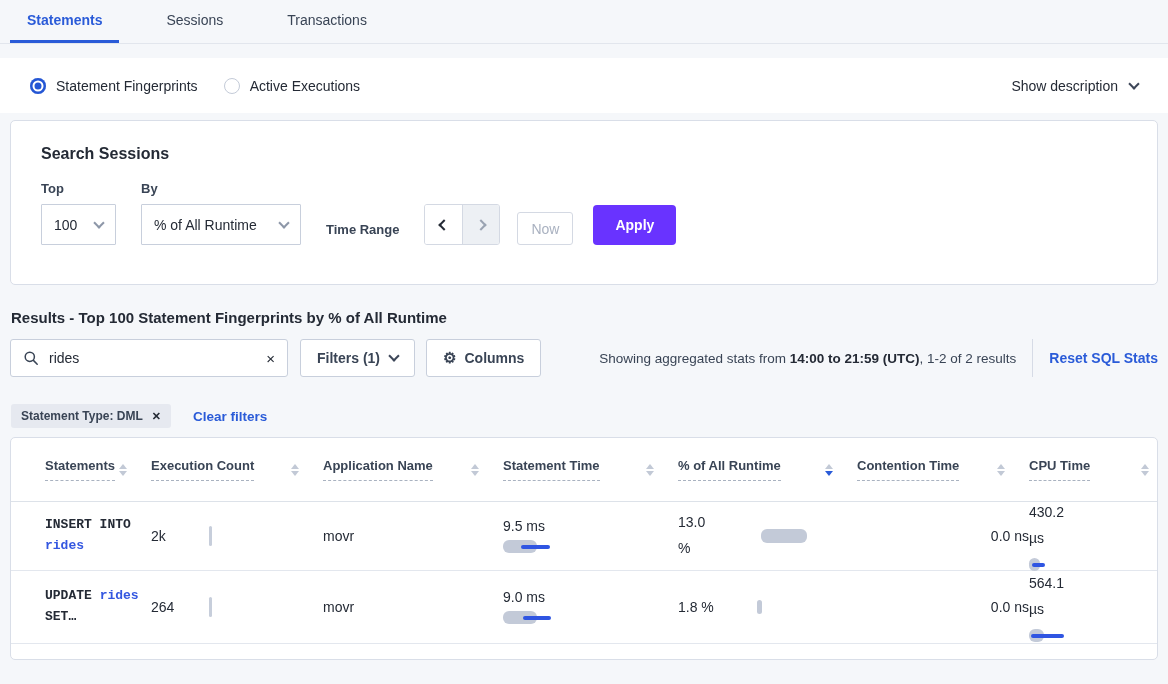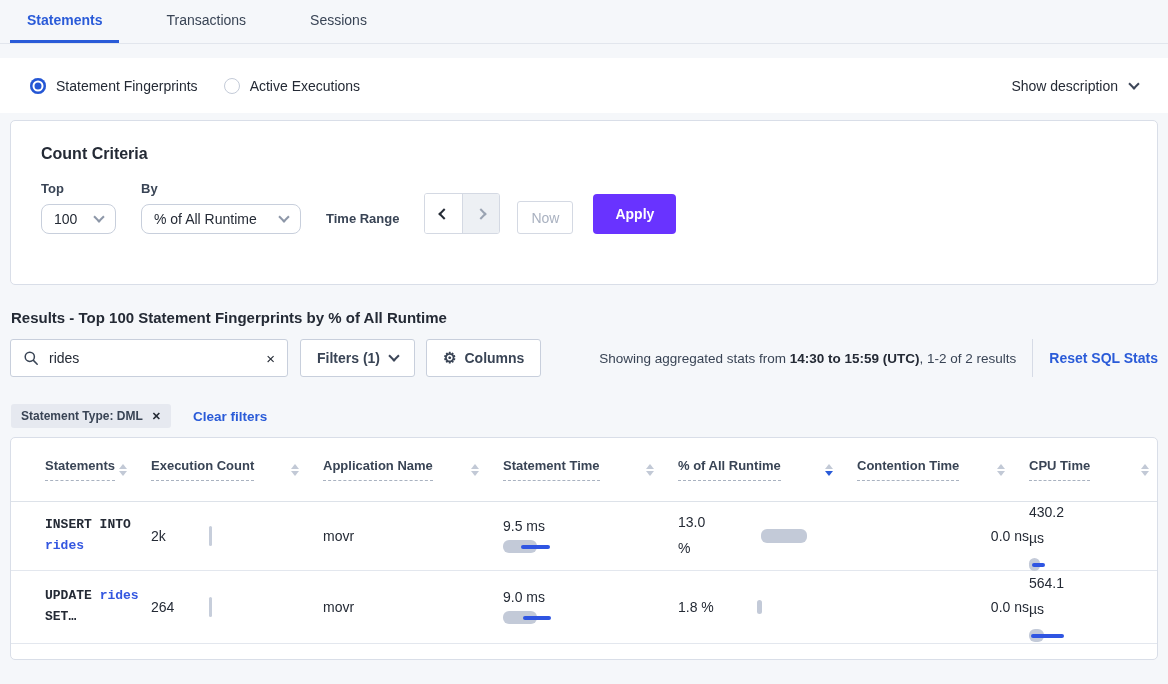--- a/index.html
+++ b/index.html
@@ -25,21 +25,21 @@
   .chev.gray { border-color:#8d97a8; }
   .chev.left { transform:rotate(135deg); border-color:#242a35; margin:0; }
   .chev.right { transform:rotate(-45deg); border-color:#9aa3b2; margin:0; }
   
   .card { background:#fff; border:1px solid #d9dee8; border-radius:5px; }
   .criteria { margin:7px 10px 0; height:165px; padding:24px 30px; }
   .criteria-title { font-size:16px; font-weight:700; color:#242a35; }
   .criteria-row { display:flex; align-items:flex-end; margin-top:18px; }
   .field { margin-right:25px; }
   .field-label { font-size:13px; font-weight:700; color:#394455; margin-bottom:8px; }
-  .select { height:30px; border:1px solid #c8cfdc; border-radius:8px; background:#fff; display:flex; align-items:center; padding:0 12px; font-size:14px; color:#242a35; cursor:pointer; }
+  .select { height:41px; border:1px solid #c8cfdc; border-radius:1px; background:#fff; display:flex; align-items:center; padding:0 12px; font-size:14px; color:#242a35; cursor:pointer; }
   .select .chev { margin-left:auto; }
   .sel-top { width:75px; }
   .sel-by { width:160px; }
   .sel-time { width:285px; }
   .time-badge { background:#d7dce8; border-radius:3px; font-size:13px; font-weight:700; color:#242a35; padding:3px 8px; margin-right:12px; }
   .pager { display:flex; border:1px solid #d4d9e3; border-radius:3px; overflow:hidden; height:41px; margin-right:17px; }
   .pager-btn { width:37px; display:flex; align-items:center; justify-content:center; background:#fff; cursor:pointer; border:none; }
   .pager-btn.disabled { background:#edf0f4; border-left:1px solid #d4d9e3; cursor:default; }
   .now-btn { height:33px; width:56px; border:1px solid #d4d9e3; border-radius:3px; background:#fff; color:#a9b1c0; font-size:14px; margin-right:20px; cursor:default; font-family:inherit; }
   .apply-btn { height:40px; padding:0 22px; border:none; border-radius:4px; background:#6933ff; color:#fff; font-size:14px; font-weight:700; cursor:pointer; font-family:inherit; }
@@ -92,41 +92,41 @@
   .pct-cell { display:flex; align-items:center;gap:33px; }
   .pct-wrap { display:inline-block; width:40px; line-height:1.85; }
   .minibar { height:14px; border-radius:6px; background:#c3cad8; margin-left:10px; flex:0 0 auto; }
   .cpu-text { display:inline-block; width:48px; line-height:1.85; }
 </style>
 </head>
 <body>
 
 <div class="tabbar">
   <div class="tab active">Statements</div>
+  <div class="tab">Sessions</div>
   <div class="tab">Transactions</div>
-  <div class="tab">Sessions</div>
 </div>
 
 <div class="viewbar">
   <div class="radio-item">
     <span class="radio-dot on"></span>
     <span>Statement Fingerprints</span>
   </div>
   <div class="radio-item">
     <span class="radio-dot off"></span>
     <span>Active Executions</span>
   </div>
   <div class="show-desc">
     <span>Show description</span>
     <span class="chev"></span>
   </div>
 </div>
 
 <div class="card criteria">
-  <div class="criteria-title">Count Criteria</div>
+  <div class="criteria-title">Search Sessions</div>
   <div class="criteria-row">
     <div class="field">
       <div class="field-label">Top</div>
       <div class="select sel-top">
         <span>100</span>
         <span class="chev gray"></span>
       </div>
     </div>
     <div class="field">
       <div class="field-label">By</div>
@@ -164,21 +164,21 @@
   </div>
   <div class="ctl-btn">
     <span>Filters (1)</span>
     <span class="chev" style="margin-left:10px;"></span>
   </div>
   <div class="ctl-btn">
     <span class="gear">⚙</span>
     <span>Columns</span>
   </div>
   <div class="stats-area">
-    <span class="stats-text"><span>Showing aggregated stats from </span><b>14:30 to 15:59 (UTC)</b><span>, 1-2 of 2 results</span></span>
+    <span class="stats-text"><span>Showing aggregated stats from </span><b>14:00 to 21:59 (UTC)</b><span>, 1-2 of 2 results</span></span>
     <span class="vdiv"></span>
     <span class="reset-link">Reset SQL Stats</span>
   </div>
 </div>
 
 <div class="pill-row">
   <div class="pill">
     <span>Statement Type: DML</span>
     <span class="pill-x">✕</span>
   </div>

